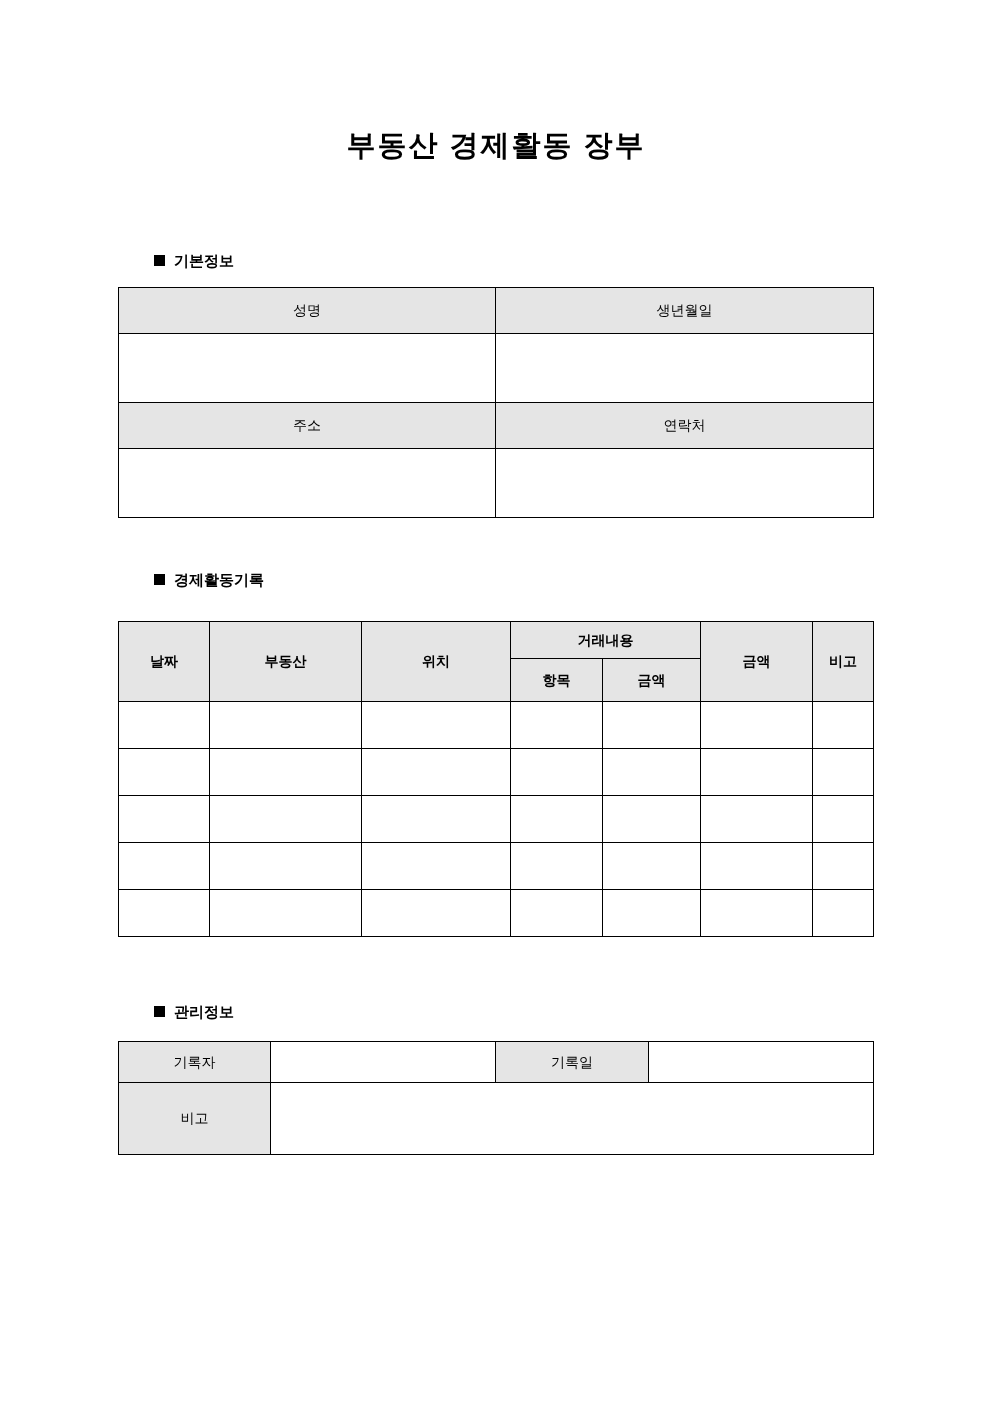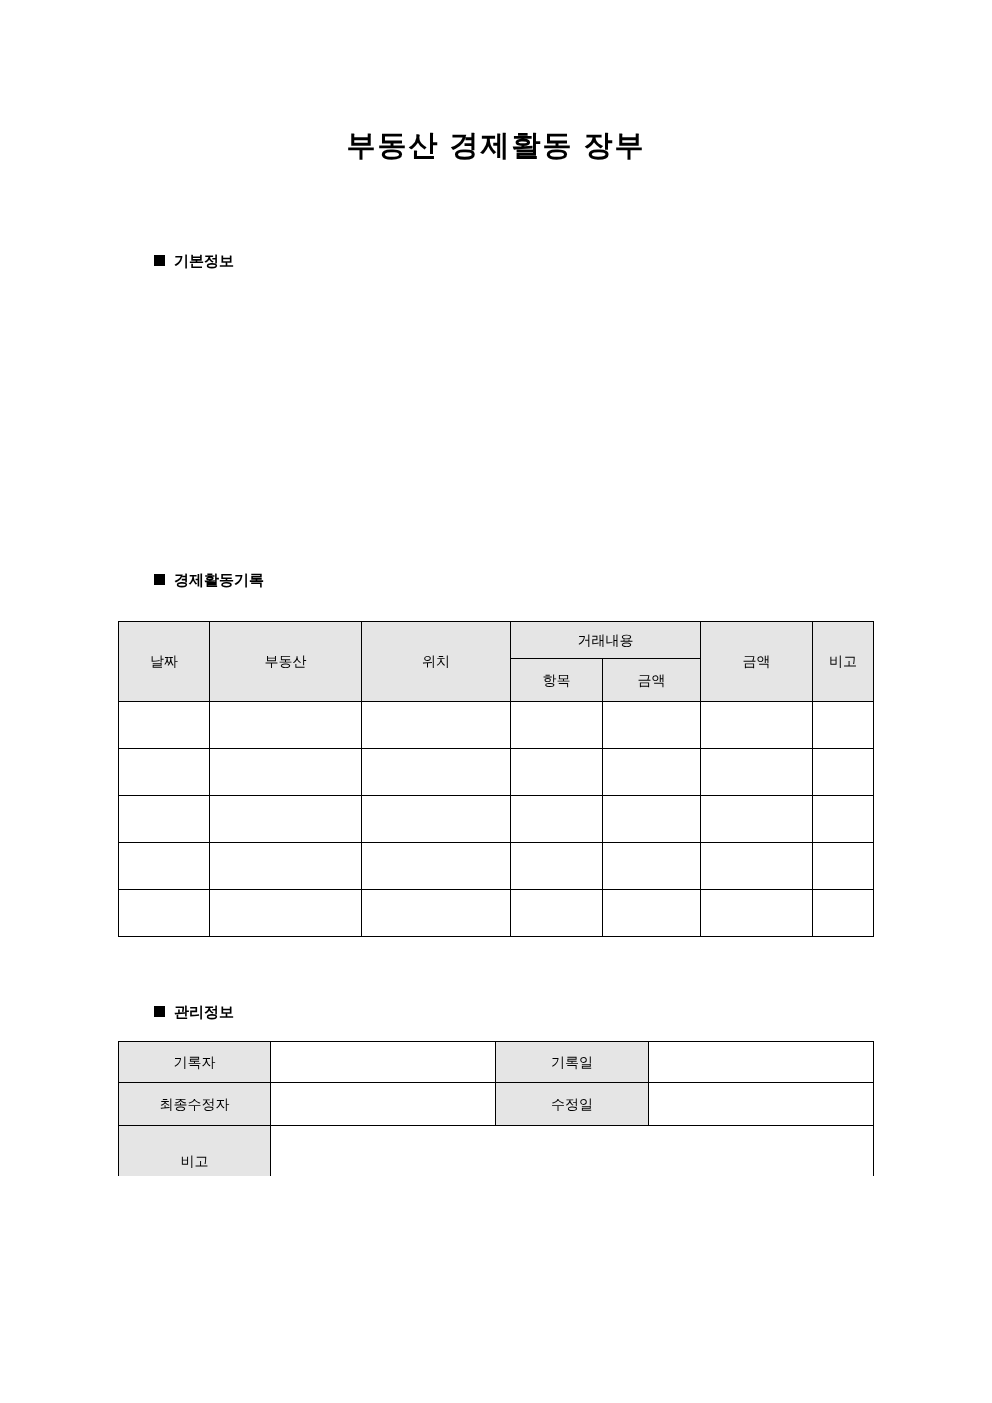--- a/index.html
+++ b/index.html
@@ -85,21 +85,21 @@
   .hdr { background: #E5E5E5; }
   .cell-empty { background: #ffffff; }
 
   
   #table-basic { top: 287px; }
   #table-basic .row-label td { height: 45px; }
   #table-basic .row-input td { height: 68px; }
 
   
   #table-record { top: 621px; }
-  #table-record thead th { background: #E5E5E5; }
+  #table-record thead th { background: #E5E5E5; font-weight: bold; }
   #table-record .h-tall   { height: 78px; margin-left: 30px; }
   #table-record .h-top    { height: 36px; }
   #table-record .h-sub    { height: 42px; }
   #table-record tbody td  { height: 46px; }
 
   
   #table-manage { top: 1041px; }
   #table-manage .row-short td { height: 40px; }
   #table-manage .row-short2 td { height: 42px; }
   #table-manage .row-note td  { height: 71px; }
@@ -108,20 +108,44 @@
 <body>
 
 <div class="page">
 
   <div class="doc-title">부동산 경제활동 장부</div>
 
   <div class="section-heading" id="sec-basic">
     <span class="marker"></span><span class="sec-label">기본정보</span>
   </div>
 
+  <table class="formtable" id="table-basic">
+    <colgroup>
+      <col style="width:377px">
+      <col style="width:378px">
+    </colgroup>
+    <tbody>
+      <tr class="row-label">
+        <td class="hdr">성명</td>
+        <td class="hdr">생년월일</td>
+      </tr>
+      <tr class="row-input">
+        <td class="cell-empty"></td>
+        <td class="cell-empty"></td>
+      </tr>
+      <tr class="row-label">
+        <td class="hdr">주소</td>
+        <td class="hdr">연락처</td>
+      </tr>
+      <tr class="row-input">
+        <td class="cell-empty"></td>
+        <td class="cell-empty"></td>
+      </tr>
+    </tbody>
+  </table>
 
   <div class="section-heading" id="sec-record">
     <span class="marker"></span><span class="sec-label">경제활동기록</span>
   </div>
 
   <table class="formtable" id="table-record">
     <colgroup>
       <col style="width:91px">
       <col style="width:152px">
       <col style="width:149px">
@@ -204,26 +228,20 @@
       <col style="width:153px">
       <col style="width:225px">
     </colgroup>
     <tbody>
       <tr class="row-short">
         <td class="hdr">기록자</td>
         <td class="cell-empty"></td>
         <td class="hdr">기록일</td>
         <td class="cell-empty"></td>
       </tr>
-      <tr class="row-short2">
-        <td class="hdr">최종수정자</td>
-        <td class="cell-empty"></td>
-        <td class="hdr">수정일</td>
-        <td class="cell-empty"></td>
-      </tr>
       <tr class="row-note">
         <td class="hdr">비고</td>
         <td class="cell-empty" colspan="3"></td>
       </tr>
     </tbody>
   </table>
 
 </div>
 
 </body></html>

